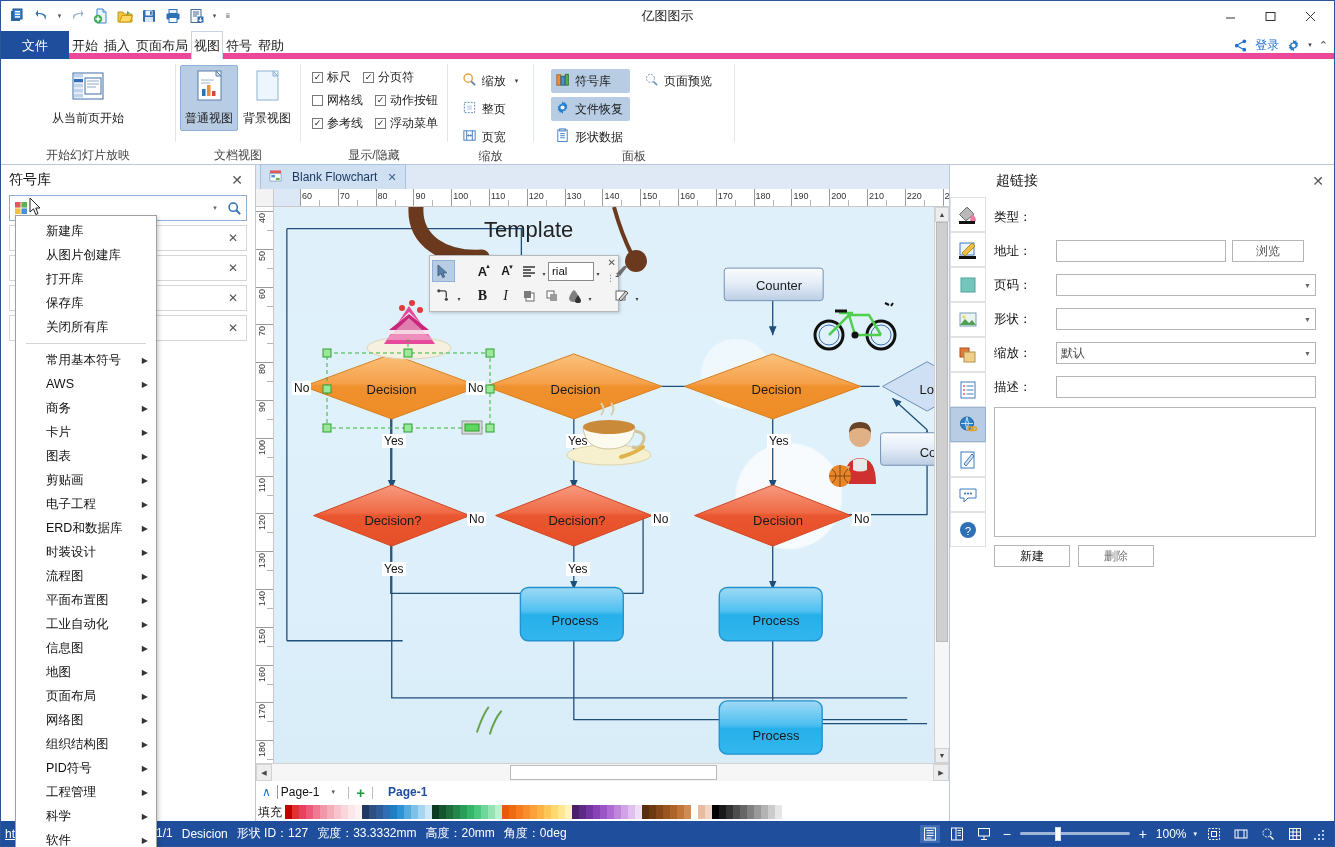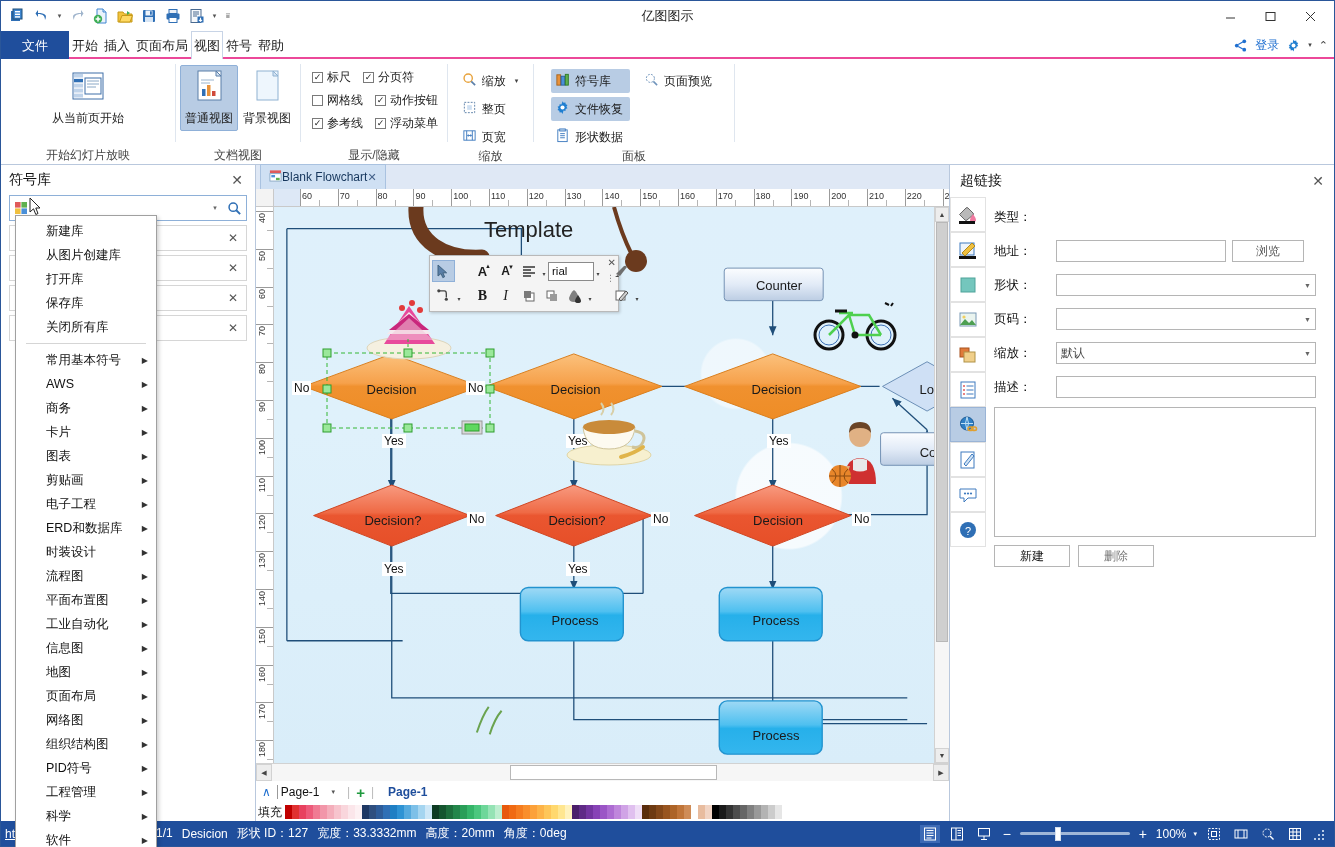--- a/index.html
+++ b/index.html
@@ -17,21 +17,21 @@
   
   .titlebar { height:30px; position:relative; background:#fff; flex:0 0 30px; border-bottom:0px; }
   .qat { position:absolute; left:6px; top:3px; display:flex; align-items:center; gap:2px; height:24px; }
   .qat .qi { width:22px; height:22px; display:flex; align-items:center; justify-content:center; cursor:pointer; }
   .qat .caret { width:9px; height:22px; display:flex; align-items:center; justify-content:center; font-size:7px; color:#555; cursor:pointer; }
   .apptitle { position:absolute; left:0; right:0; top:6px; text-align:center; font-size:13px; color:#222; }
   .wbtns { position:absolute; right:4px; top:2px; display:flex; }
   .wbtns div { width:40px; height:26px; display:flex; align-items:center; justify-content:center; color:#333; font-size:13px; cursor:pointer;}
 
   
-  .tabbar { height:28px; flex:0 0 28px; position:relative; background:#fff; border-bottom:2px solid #ec4899; }
+  .tabbar { height:28px; flex:0 0 28px; position:relative; background:#fff; border-bottom:6px solid #ec4899; }
   .tabs { display:flex; height:28px; align-items:stretch; }
   .tab { padding:0 2px; display:flex; align-items:center; font-size:13px; color:#222; cursor:pointer; border:1px solid transparent; border-bottom:none;}
   .tab.file { background:#1f4e9c; color:#fff; font-size:13px; padding:0 20px; }
   .tab.active { background:#fff; border-color:#c8d4e6; position:relative; top:0px; }
   .tabright { position:absolute; right:6px; top:2px; display:flex; align-items:center; gap:7px; height:24px; font-size:12px; }
   .tabright .lnk { color:#1f6fd0; cursor:pointer; text-decoration:none; }
   .tabright .ic { cursor:pointer; display:flex; align-items:center; }
 
   
   .ribbon { flex:0 0 106px; height:106px; background:#fff; border-bottom:1px solid #b9c8dd; display:flex; position:relative; }
@@ -70,21 +70,21 @@
   
   .dropmenu { position:absolute; left:14px; top:50px; width:142px; background:#fff; border:1px solid #a0a0a0; box-shadow:2px 2px 4px rgba(0,0,0,.18); z-index:60; padding:3px 0; }
   .dm-item { height:24px; display:flex; align-items:center; padding:0 8px 0 30px; font-size:12.5px; color:#111; cursor:pointer; position:relative; }
   .dm-item .arrow { position:absolute; right:8px; font-size:8px; color:#333; }
   .dm-sep { height:1px; background:#d5d5d5; margin:4px 10px; }
   .cursor-ptr { position:absolute; left:28px; top:32px; z-index:70; pointer-events:none; }
 
   
   .center { flex:1; display:flex; flex-direction:column; min-width:0; background:#f2f2f2; position:relative; }
   .doctabs { height:24px; flex:0 0 24px; background:#dfe8f5; display:flex; align-items:flex-end; padding-left:4px; }
-  .doctab { height:22px; background:#cfe0f3; border:1px solid #a9c2e0; border-bottom:none; display:flex; align-items:center; gap:0; padding:12px 8px; font-size:12px; color:#16365c; cursor:pointer; }
+  .doctab { height:22px; background:#cfe0f3; border:1px solid #a9c2e0; border-bottom:none; display:flex; align-items:center; gap:10px; padding:12px 8px; font-size:12px; color:#16365c; cursor:pointer; }
   .doctab .x { font-size:11px; color:#44618a; }
   .rulerrow { display:flex; height:18px; flex:0 0 18px; background:#fff; }
   .corner { width:18px; flex:0 0 18px; background:#f3f3f3; border-right:1px solid #c9c9c9; border-bottom:1px solid #c9c9c9;}
   .hruler { flex:1; position:relative; background:#fff; border-bottom:1px solid #c9c9c9; overflow:hidden; }
   .hruler .tk { position:absolute; top:0; height:18px; border-left:1px solid #9b9b9b; }
   .hruler .tkm { position:absolute; top:11px; height:7px; border-left:1px solid #b5b5b5; }
   .hruler .lab { position:absolute; top:2px; font-size:9px; color:#333; padding-left:2px; }
   .hruler .shade { position:absolute; top:0; bottom:0; background:#dde8f6; }
   .canvasrow { flex:1; display:flex; min-height:0; }
   .vruler { width:18px; flex:0 0 18px; background:#fff; border-right:1px solid #c9c9c9; position:relative; overflow:hidden; }
@@ -112,21 +112,21 @@
   .pagebar .plus { color:#1f9a3e; font-weight:bold; font-size:15px; cursor:pointer; }
   .pagebar .sep { color:#bbb; }
   .pagebar .cur { color:#1f4e9c; font-weight:bold; margin-left:8px; cursor:pointer; }
   .colorbar { height:18px; flex:0 0 18px; display:flex; align-items:center; gap:3px; padding-left:2px; background:#fff; }
   .colorbar .lbl { font-size:12px; color:#111; }
   .swatches { display:flex; height:14px; }
   .swatches i { width:7px; height:14px; display:block; }
 
   
   .rightpanel { width:385px; flex:0 0 385px; background:#fff; border-left:1px solid #b9c8dd; display:flex; flex-direction:column; }
-  .rp-head { height:32px; display:flex; align-items:center; justify-content:space-between; padding:0 10px; font-size:14px; color:#111; }
+  .rp-head { height:32px; display:flex; align-items:center; justify-content:space-between; padding:0 10px; font-size:14px; color:#111;margin-left:36px; }
   .rp-head .x { cursor:pointer; color:#555; }
   .rp-body { flex:1; display:flex; min-height:0; }
   .rp-icons { width:36px; flex:0 0 36px; display:flex; flex-direction:column; }
   .rp-ic { height:35px; border:1px solid #e2e2e2; display:flex; align-items:center; justify-content:center; cursor:pointer; background:#fff;}
   .rp-ic.sel { background:#b8cce4; border-color:#9ab4d6; }
   .rp-form { flex:1; padding:6px 18px 6px 8px; }
   .frow { display:flex; align-items:center; height:28px; margin-bottom:6px; }
   .frow .fl { width:62px; font-size:12.5px; color:#111; }
   .fctl { flex:1; height:22px; border:1px solid #b5b5b5; background:#fff; display:flex; align-items:center; padding:0 4px; font-size:12px; color:#555; }
   .fctl .v { flex:1; color:#444; }
@@ -1186,28 +1186,28 @@
             <div class="fl">类型：</div>
           </div>
           <div class="frow">
             <div class="fl">地址：</div>
             <div class="fctl" style="flex:0 0 170px;">
               <span class="v"></span>
             </div>
             <div class="fbtn">浏览</div>
           </div>
           <div class="frow">
-            <div class="fl">形状：</div>
+            <div class="fl">页码：</div>
             <div class="fctl">
               <span class="v"></span>
               <span class="cv">▼</span>
             </div>
           </div>
           <div class="frow">
-            <div class="fl">页码：</div>
+            <div class="fl">形状：</div>
             <div class="fctl">
               <span class="v"></span>
               <span class="cv">▼</span>
             </div>
           </div>
           <div class="frow">
             <div class="fl">缩放：</div>
             <div class="fctl">
               <span class="v">默认</span>
               <span class="cv">▼</span>

